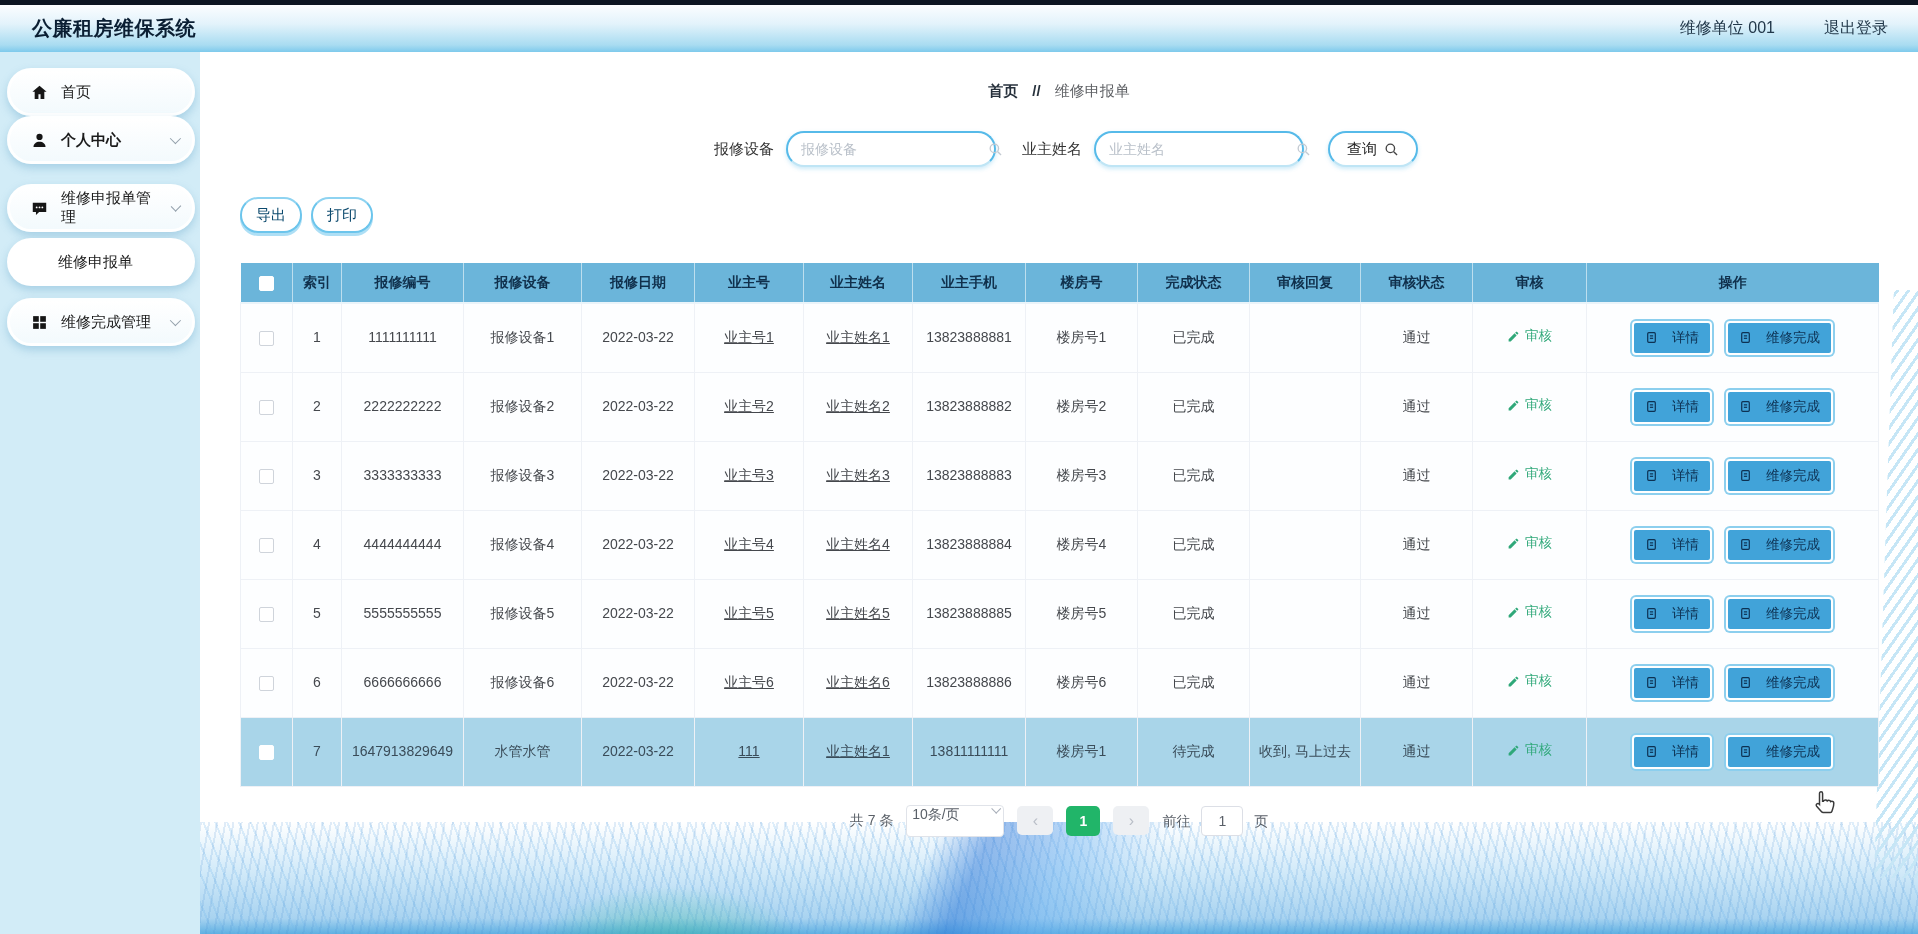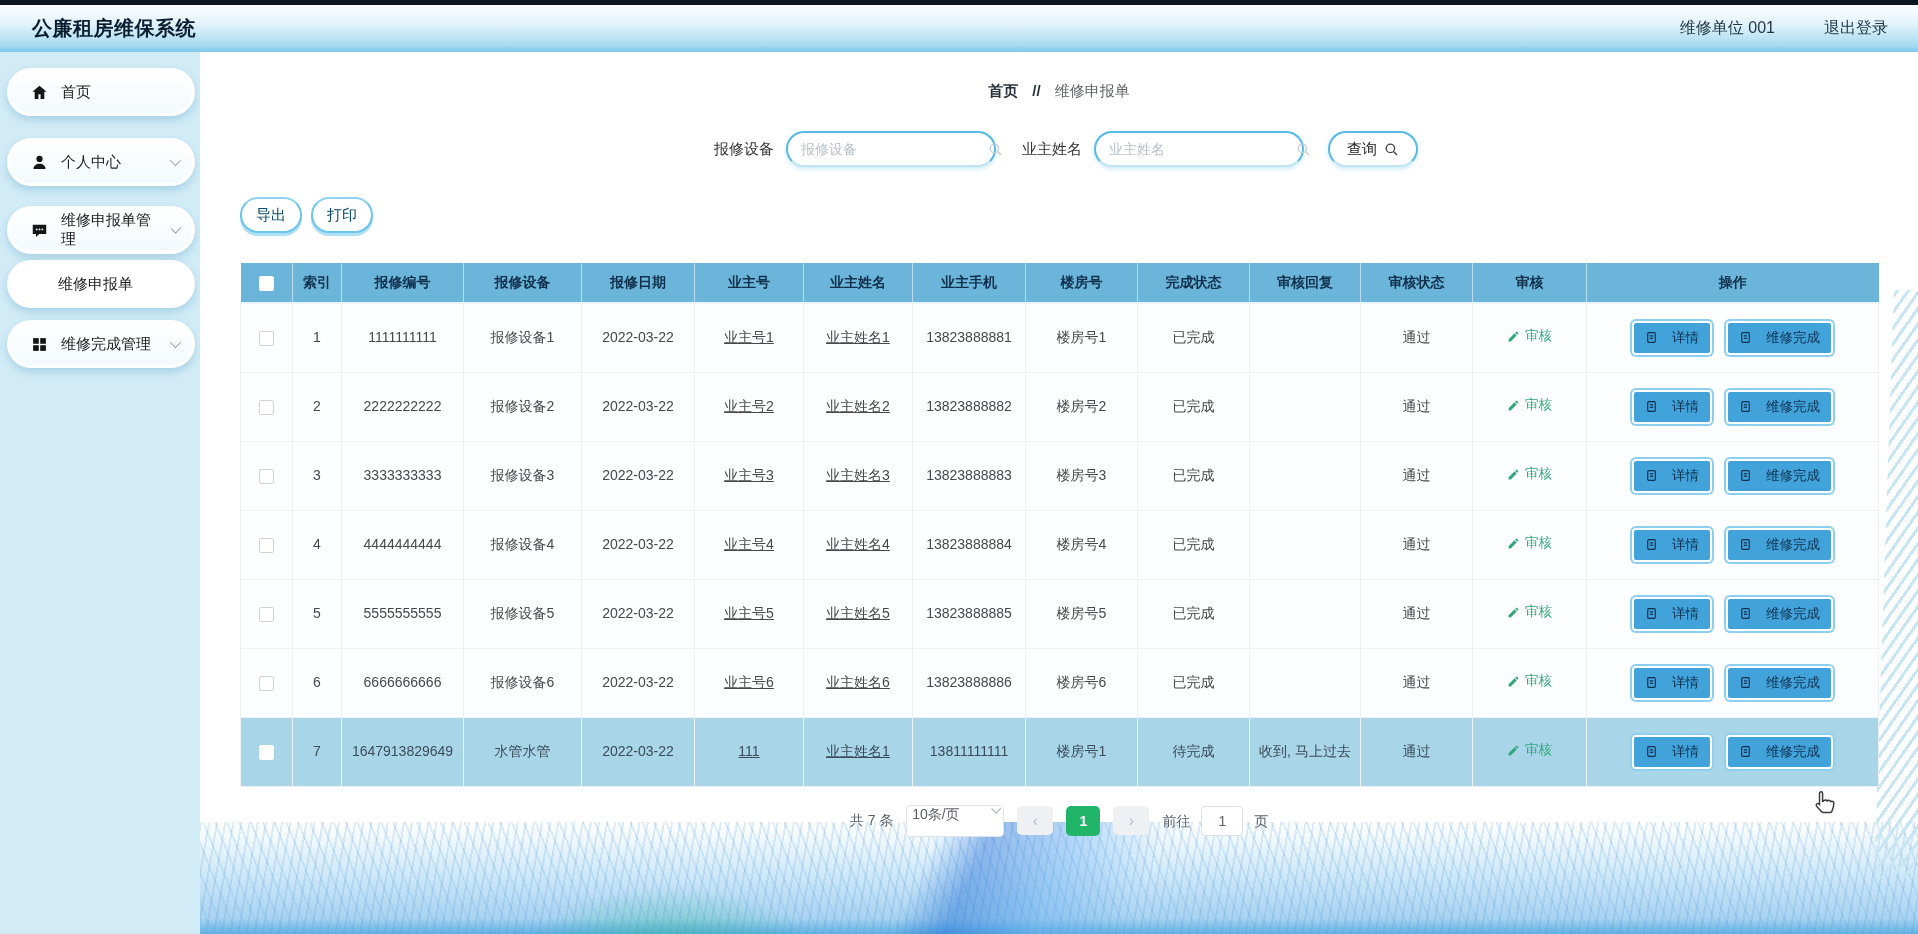--- a/index.html
+++ b/index.html
@@ -23,21 +23,21 @@
   
   .sidebar{ width:200px; background:#d2ecf7; padding-top:8px; flex:none; }
   .menu-item{
     height:48px; margin:0 5px 0 7px; border-radius:26px;
     background:linear-gradient(180deg,#ffffff,#f3fafd);
     border:3px solid rgba(255,255,255,.9);
     box-shadow:0 4px 9px rgba(96,164,199,.38);
     display:flex; align-items:center; gap:13px;
     padding:0 14px 0 21px; font-size:15px; color:#1b1b1b; cursor:pointer;
   }
-  .mt-a{margin-top:8px;} .mt-b{margin-top:22px;} .mt-c{margin-top:20px;justify-content:space-between;} .mt-d{margin-top:6px;} .mt-e{margin-top:12px;}
+  .mt-a{margin-top:8px;} .mt-b{font-weight:bold;} .mt-c{margin-top:20px;justify-content:space-between;} .mt-d{margin-top:6px;} .mt-e{margin-top:12px;}
   .menu-item .chev{ margin-left:auto; width:8px; height:8px; border-right:1.7px solid #93a0ab; border-bottom:1.7px solid #93a0ab; transform:rotate(45deg) translateY(-2px);}
   .menu-item.sub{ padding-left:48px; background:#ffffff; }
   .mi-icon{ width:17px; height:17px; flex:none; display:inline-flex; }
   .mi-icon svg{ width:100%; height:100%; }
 
   
   .main{ flex:1; position:relative; background:#fff; overflow:hidden; }
 
   .bottom-decor{
     position:absolute; left:0; right:0; bottom:0; height:112px; z-index:0;

